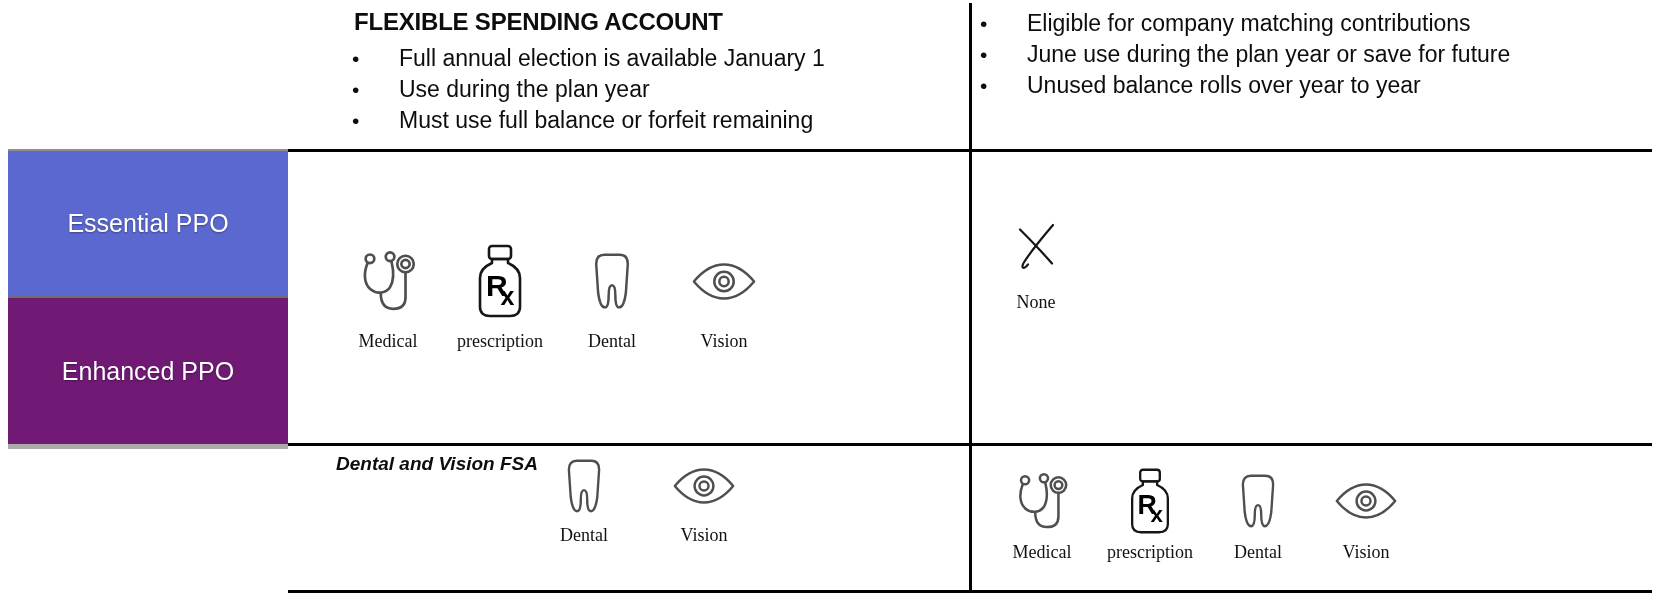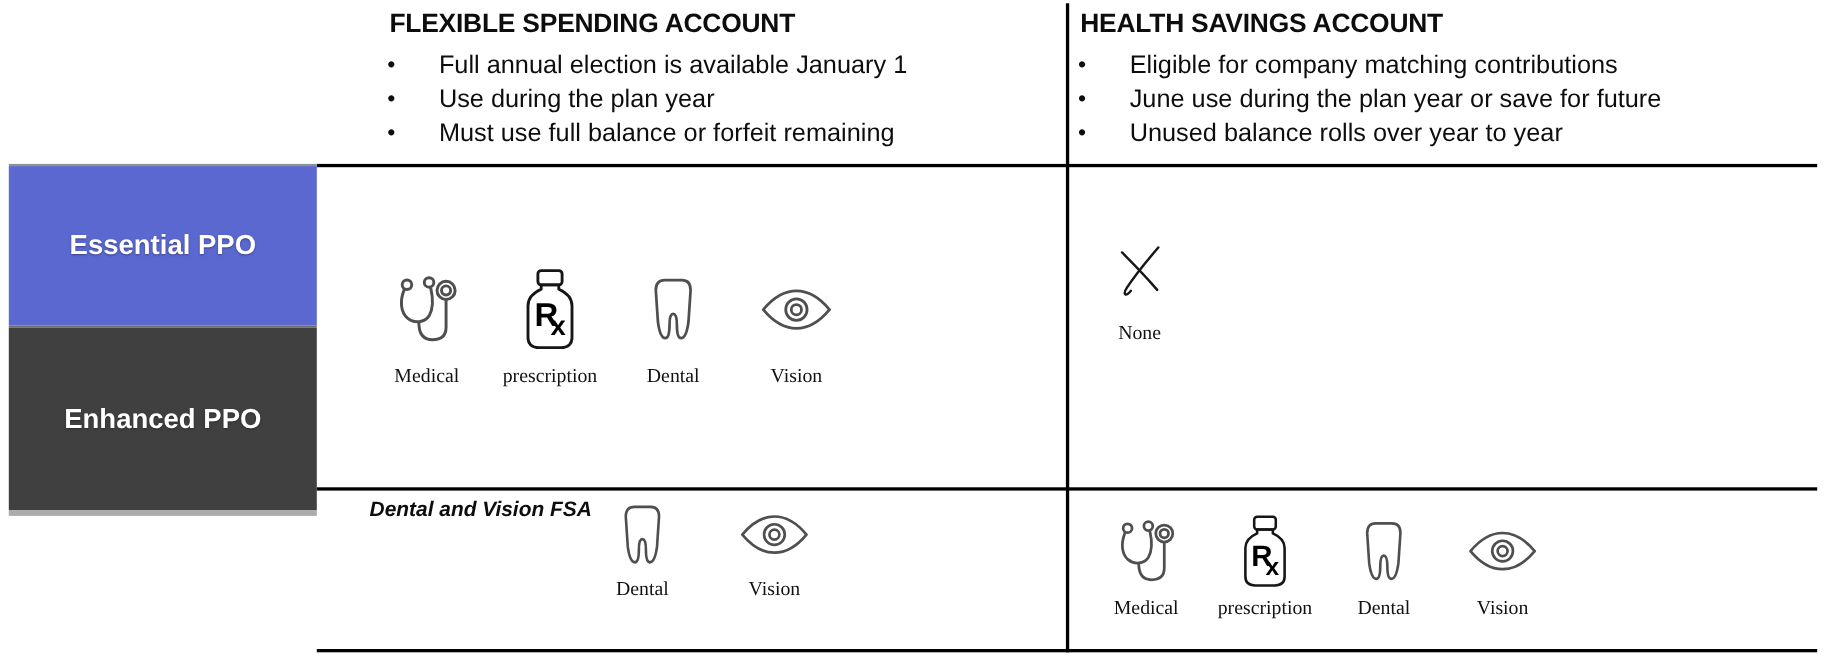--- a/index.html
+++ b/index.html
@@ -34,26 +34,26 @@
   .h-bottom{left:288px;top:590px;width:1364px;height:3px;}
 
   
   .sidebar{
     position:absolute;left:8px;top:149px;width:280px;height:444px;
     display:flex;flex-direction:column;
   }
   .sidebar-topline{height:2px;background:#8f8f8f;}
   .plan{
     display:flex;align-items:center;justify-content:center;
-    color:#ffffff;font-size:25px;font-weight:700;
+    color:#ffffff;font-size:25px;font-weight:400;
     text-shadow:0 1px 2px rgba(0,0,0,0.35);
   }
   .plan-essential{height:145px;background:#5B68CF;}
   .plan-sep{height:2px;background:#6e6e6e;}
-  .plan-enhanced{height:166px;background:#404040;}
+  .plan-enhanced{height:146px;background:#701a75;}
   .plan-cdhp{height:144px;background:#595959;}
   .sidebar-bottomline{height:5px;background:#ababab;}
 
   
   .cell{position:absolute;display:flex;}
   .cell-ppo-fsa{
     left:288px;top:152px;width:681px;height:291px;
     align-items:center;padding-left:50px;gap:12px;
   }
   .cell-ppo-hsa{
@@ -143,21 +143,20 @@
       <span class="bullet-dot">•</span>
       <span class="bullet-text">Use during the plan year</span>
     </div>
     <div class="bullet-row">
       <span class="bullet-dot">•</span>
       <span class="bullet-text">Must use full balance or forfeit remaining</span>
     </div>
   </div>
 
   <div class="col-header hsa">
-    <div class="col-title">HEALTH SAVINGS ACCOUNT</div>
     <div class="bullet-row">
       <span class="bullet-dot">•</span>
       <span class="bullet-text">Eligible for company matching contributions</span>
     </div>
     <div class="bullet-row">
       <span class="bullet-dot">•</span>
       <span class="bullet-text">June use during the plan year or save for future</span>
     </div>
     <div class="bullet-row">
       <span class="bullet-dot">•</span>

